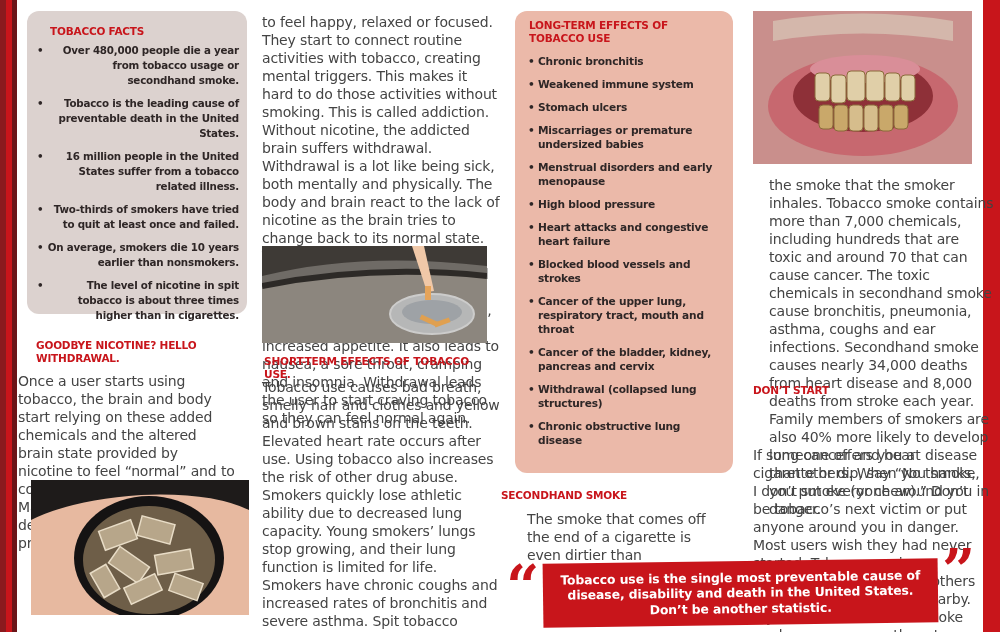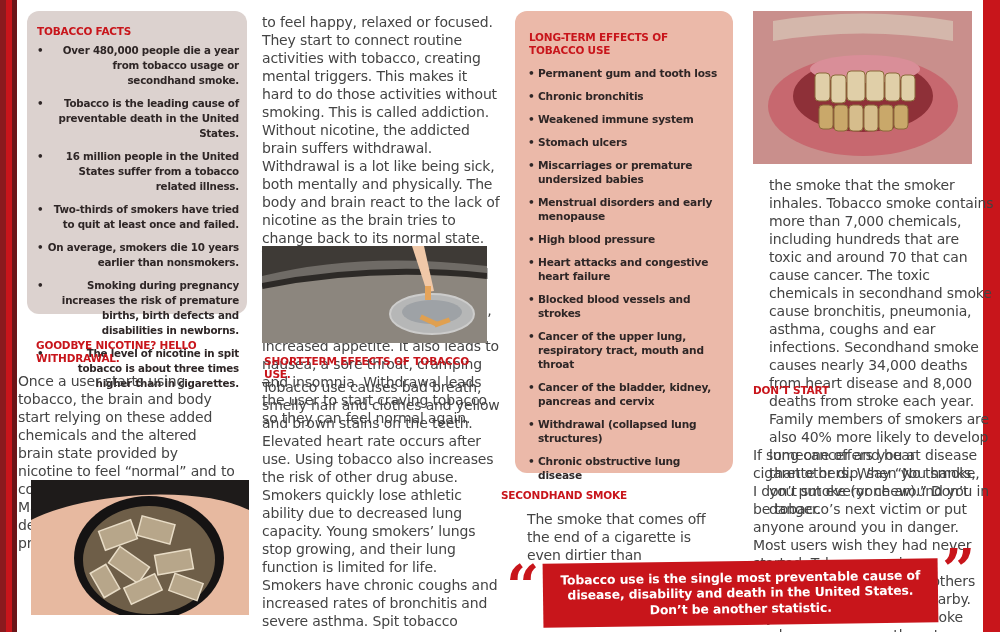--- a/index.html
+++ b/index.html
@@ -10,38 +10,38 @@
   .stripe-left-dark { left: 0; width: 6px; background: #8a1a1e; }
   .stripe-left-red { left: 6px; width: 6px; background: #c8151b; }
   .stripe-left-dark2 { left: 12px; width: 5px; background: #6b1418; }
   .stripe-right { left: 983px; width: 17px; background: #c8151b; }
 
   .heading { color: #c8151b; font-weight: bold; font-size: 10.5px; line-height: 13px; letter-spacing: -0.2px; }
   .body-text { font-size: 14px; line-height: 18px; color: #444; letter-spacing: -0.15px; }
 
   
   .facts-box { position: absolute; left: 27px; top: 11px; width: 220px; height: 303px; background: #dcd2cf; border-radius: 12px; padding: 14px 8px 0 8px; }
-  .facts-box .heading { margin-left: 2px; margin-bottom: 5px; }
+  .facts-box .heading { margin-left: 15px; margin-bottom: 5px; }
   .facts-list { list-style: none; }
   .facts-list li { position: relative; padding-left: 12px; font-weight: bold; font-size: 10.3px; line-height: 15px; color: #2e2626; margin-bottom: 8px; letter-spacing: -0.2px; text-align: right; }
   .facts-list li::before { content: "•"; position: absolute; left: 2px; top: 0; }
 
   .gb-heading { position: absolute; left: 36px; top: 339px; width: 210px; }
   .gb-text { position: absolute; left: 18px; top: 372px; width: 218px; }
 
   .pouch-img { position: absolute; left: 31px; top: 480px; width: 218px; height: 135px; background: #1f1c1b; overflow: hidden; }
 
   
   .mid-text { position: absolute; left: 262px; top: 13px; width: 238px; }
   .ashtray-img { position: absolute; left: 262px; top: 246px; width: 225px; height: 97px; background: #5a5753; overflow: hidden; }
   .st-heading { position: absolute; left: 264px; top: 355px; width: 235px; font-size: 10.6px; }
   .st-text { position: absolute; left: 262px; top: 378px; width: 238px; }
 
   
-  .lt-box { position: absolute; left: 515px; top: 11px; width: 218px; height: 462px; background: #ebb9a9; border-radius: 12px; padding: 20px 8px 0 8px; }
+  .lt-box { position: absolute; left: 515px; top: 11px; width: 218px; height: 462px; background: #ebb9a9; border-radius: 12px; padding: 8px 8px 0 8px; }
   .lt-box .heading { margin-left: 6px; margin-bottom: 9px; }
   .lt-list { list-style: none; }
   .lt-list li { position: relative; padding-left: 15px; font-weight: bold; font-size: 10.6px; line-height: 14px; color: #2e2626; margin-bottom: 9px; letter-spacing: -0.2px; }
   .lt-list li::before { content: "•"; position: absolute; left: 5px; top: 0; }
 
   .sh-heading { position: absolute; left: 501px; top: 489px; }
   .sh-text { position: absolute; left: 527px; top: 510px; width: 200px; }
 
   
   .teeth-img { position: absolute; left: 753px; top: 11px; width: 219px; height: 153px; background: #b46a6c; overflow: hidden; }
@@ -65,21 +65,20 @@
 <div class="stripe stripe-right"></div>
 
 <section class="facts-box">
   <h2 class="heading">TOBACCO FACTS</h2>
   <ul class="facts-list">
     <li>Over 480,000 people die a year from tobacco usage or secondhand smoke.</li>
     <li>Tobacco is the leading cause of preventable death in the United States.</li>
     <li>16 million people in the United States suffer from a tobacco related illness.</li>
     <li>Two-thirds of smokers have tried to quit at least once and failed.</li>
     <li>On average, smokers die 10 years earlier than nonsmokers.</li>
-    <li>Smoking during pregnancy increases the risk of premature births, birth defects and disabilities in newborns.</li>
     <li>The level of nicotine in spit tobacco is about three times higher than in cigarettes.</li>
   </ul>
 </section>
 
 <h2 class="heading gb-heading">GOODBYE NICOTINE? HELLO WITHDRAWAL.</h2>
 <p class="body-text gb-text">Once a user starts using tobacco, the brain and body start relying on these added chemicals and the altered brain state provided by nicotine to feel “normal” and to complete simple, daily tasks. Many people become dependent on the nicotine provided by tobacco</p>
 
 <div class="pouch-img">
   <svg width="218" height="135" viewBox="0 0 218 135">
     <rect width="218" height="135" fill="#1e1b1a"></rect>
@@ -114,21 +113,20 @@
     <rect x="163" y="40" width="6" height="14" fill="#e6a45a"></rect>
   </svg>
 </div>
 
 <h2 class="heading st-heading">SHORT-TERM EFFECTS OF TOBACCO USE.</h2>
 <p class="body-text st-text">Tobacco use causes bad breath, smelly hair and clothes and yellow and brown stains on the teeth. Elevated heart rate occurs after use. Using tobacco also increases the risk of other drug abuse. Smokers quickly lose athletic ability due to decreased lung capacity. Young smokers’ lungs stop growing, and their lung function is limited for life. Smokers have chronic coughs and increased rates of bronchitis and severe asthma. Spit tobacco makes chewers drool. The gums pull away from their teeth and they don’t grow back. Gum loss leads to more tooth decay. Chewers often have sores, white and red patches on their lips and lumps in the mouth. Many of these sores are precancerous.</p>
 
 <section class="lt-box">
   <h2 class="heading">LONG-TERM EFFECTS OF TOBACCO USE</h2>
   <ul class="lt-list">
-    <li>Permanent gum and tooth loss</li>
     <li>Chronic bronchitis</li>
     <li>Weakened immune system</li>
     <li>Stomach ulcers</li>
     <li>Miscarriages or premature undersized babies</li>
     <li>Menstrual disorders and early menopause</li>
     <li>High blood pressure</li>
     <li>Heart attacks and congestive heart failure</li>
     <li>Blocked blood vessels and strokes</li>
     <li>Cancer of the upper lung, respiratory tract, mouth and throat</li>
     <li>Cancer of the bladder, kidney, pancreas and cervix</li>

